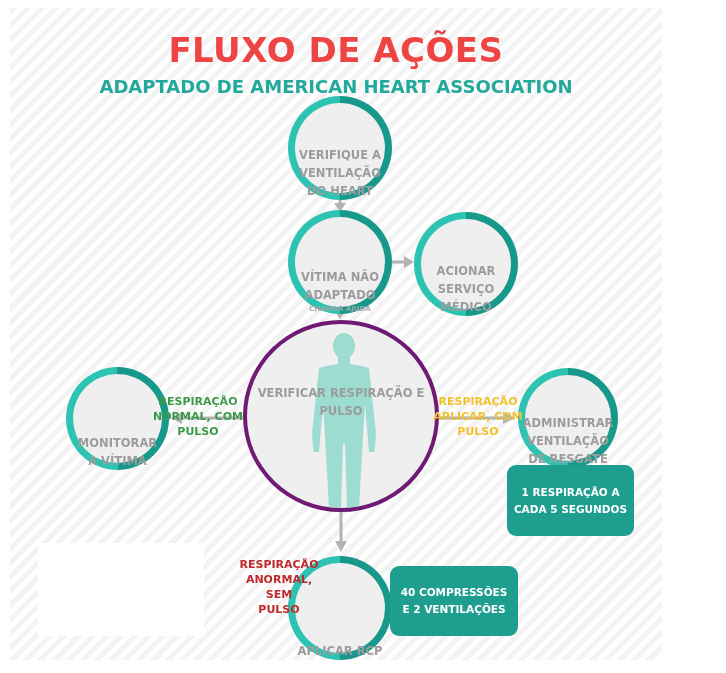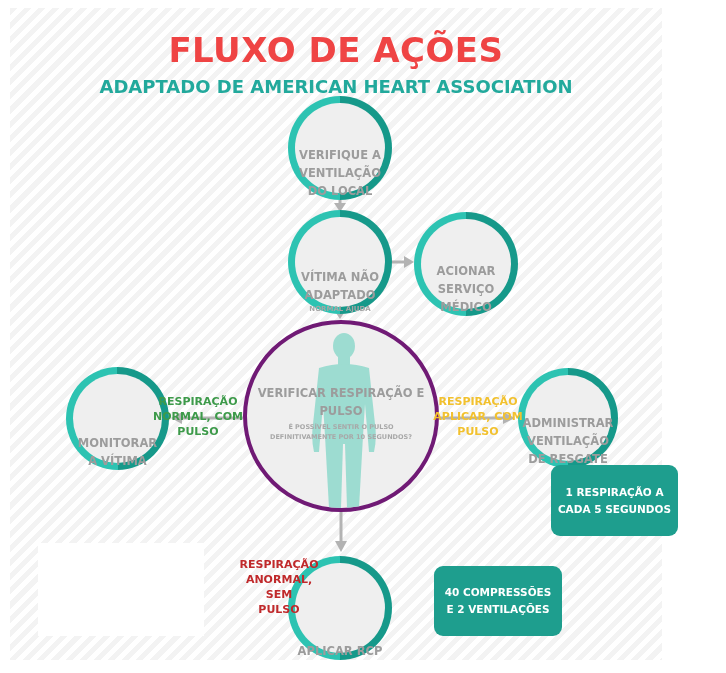--- a/index.html
+++ b/index.html
@@ -15,21 +15,21 @@
   .node { position:absolute; border-radius:50%; box-sizing:border-box; display:flex; flex-direction:column; align-items:center; justify-content:flex-end; text-align:center; }
   .node .ring { position:absolute; inset:0; border-radius:50%; background:conic-gradient(#16998a 0deg 180deg, #2dc3b2 180deg 360deg); }
   .node .inner { position:absolute; inset:7px; border-radius:50%; background:#efefef; }
   .node .txt { position:relative; z-index:2; color:#9c9c9c; font-weight:bold; font-size:11.5px; line-height:18px; }
   .node .sub { position:relative; z-index:2; color:#a5a5a5; font-weight:bold; font-size:7px; line-height:10px; }
   .big { position:absolute; left:243px; top:320px; width:196px; height:192px; border-radius:50%; border:4px solid #701a75; background:#efefef; box-sizing:border-box; overflow:hidden; }
   .big svg { position:absolute; left:0; top:0; }
   .big .txt { position:absolute; left:0; width:188px; top:60px; text-align:center; color:#9c9c9c; font-weight:bold; font-size:11.5px; line-height:18px; }
   .big .sub { position:absolute; left:0; width:188px; top:98px; text-align:center; color:#a8a8a8; font-weight:bold; font-size:6.5px; line-height:10px; }
   .lbl { position:absolute; text-align:center; font-weight:bold; font-size:11px; line-height:15px;margin-top:42px; }
-  .box { position:absolute; background:#1e9e8e; border-radius:9px; color:#ffffff; font-weight:bold; font-size:10.5px; line-height:17px; display:flex; align-items:center; justify-content:center; text-align:center;margin-left:44px; }
+  .box { position:absolute; background:#1e9e8e; border-radius:9px; color:#ffffff; font-weight:bold; font-size:10.5px; line-height:17px; display:flex; align-items:center; justify-content:center; text-align:center; }
 </style>
 </head>
 <body>
 
 <div class="panel"></div>
 <div class="blank"></div>
 
 <div class="title">FLUXO DE AÇÕES</div>
 <div class="subtitle">ADAPTADO DE AMERICAN HEART ASSOCIATION</div>
 
@@ -50,29 +50,29 @@
     <polygon points="503,412 503,424 515,418"></polygon>
     <polygon points="335,541 347,541 341,552"></polygon>
   </g>
 </svg>
 
 <div class="node" style="left:288px;top:96px;width:104px;height:104px;">
   <div class="ring"></div>
   <div class="inner"></div>
   <div class="txt">VERIFIQUE A</div>
   <div class="txt">VENTILAÇÃO</div>
-  <div class="txt">DO LOCAL</div>
+  <div class="txt">DO HEART</div>
 </div>
 
 <div class="node" style="left:288px;top:210px;width:104px;height:104px;">
   <div class="ring"></div>
   <div class="inner"></div>
   <div class="txt">VÍTIMA NÃO</div>
   <div class="txt">ADAPTADO</div>
-  <div class="sub">NORMAL AJUDA</div>
+  <div class="sub">CHAMAR AJUDA</div>
 </div>
 
 <div class="node" style="left:414px;top:212px;width:104px;height:104px;">
   <div class="ring"></div>
   <div class="inner"></div>
   <div class="txt">ACIONAR</div>
   <div class="txt">SERVIÇO</div>
   <div class="txt">MÉDICO</div>
 </div>
 
@@ -80,24 +80,20 @@
   <svg width="188" height="184" viewBox="0 0 188 184">
     <g fill="#8fd9cc" opacity="0.85">
       <ellipse cx="97" cy="22" rx="11" ry="13"></ellipse>
       <rect x="91" y="33" width="12" height="8"></rect>
       <path d="M72,44 Q97,36 122,44 L128,100 Q130,115 127,128 L122,128 L118,80 L116,112 L112,184 L100,184 L98,120 L96,120 L94,184 L82,184 L78,112 L76,80 L72,128 L67,128 Q64,115 66,100 Z"></path>
     </g>
   </svg>
   <div class="txt">
     <div>VERIFICAR RESPIRAÇÃO E</div>
     <div>PULSO</div>
-  </div>
-  <div class="sub">
-    <div>É POSSÍVEL  SENTIR O PULSO</div>
-    <div>DEFINITIVAMENTE POR 10 SEGUNDOS?</div>
   </div>
 </div>
 
 <div class="node" style="left:66px;top:367px;width:103px;height:103px;">
   <div class="ring"></div>
   <div class="inner"></div>
   <div class="txt">MONITORAR</div>
   <div class="txt">A VÍTIMA</div>
 </div>
 

